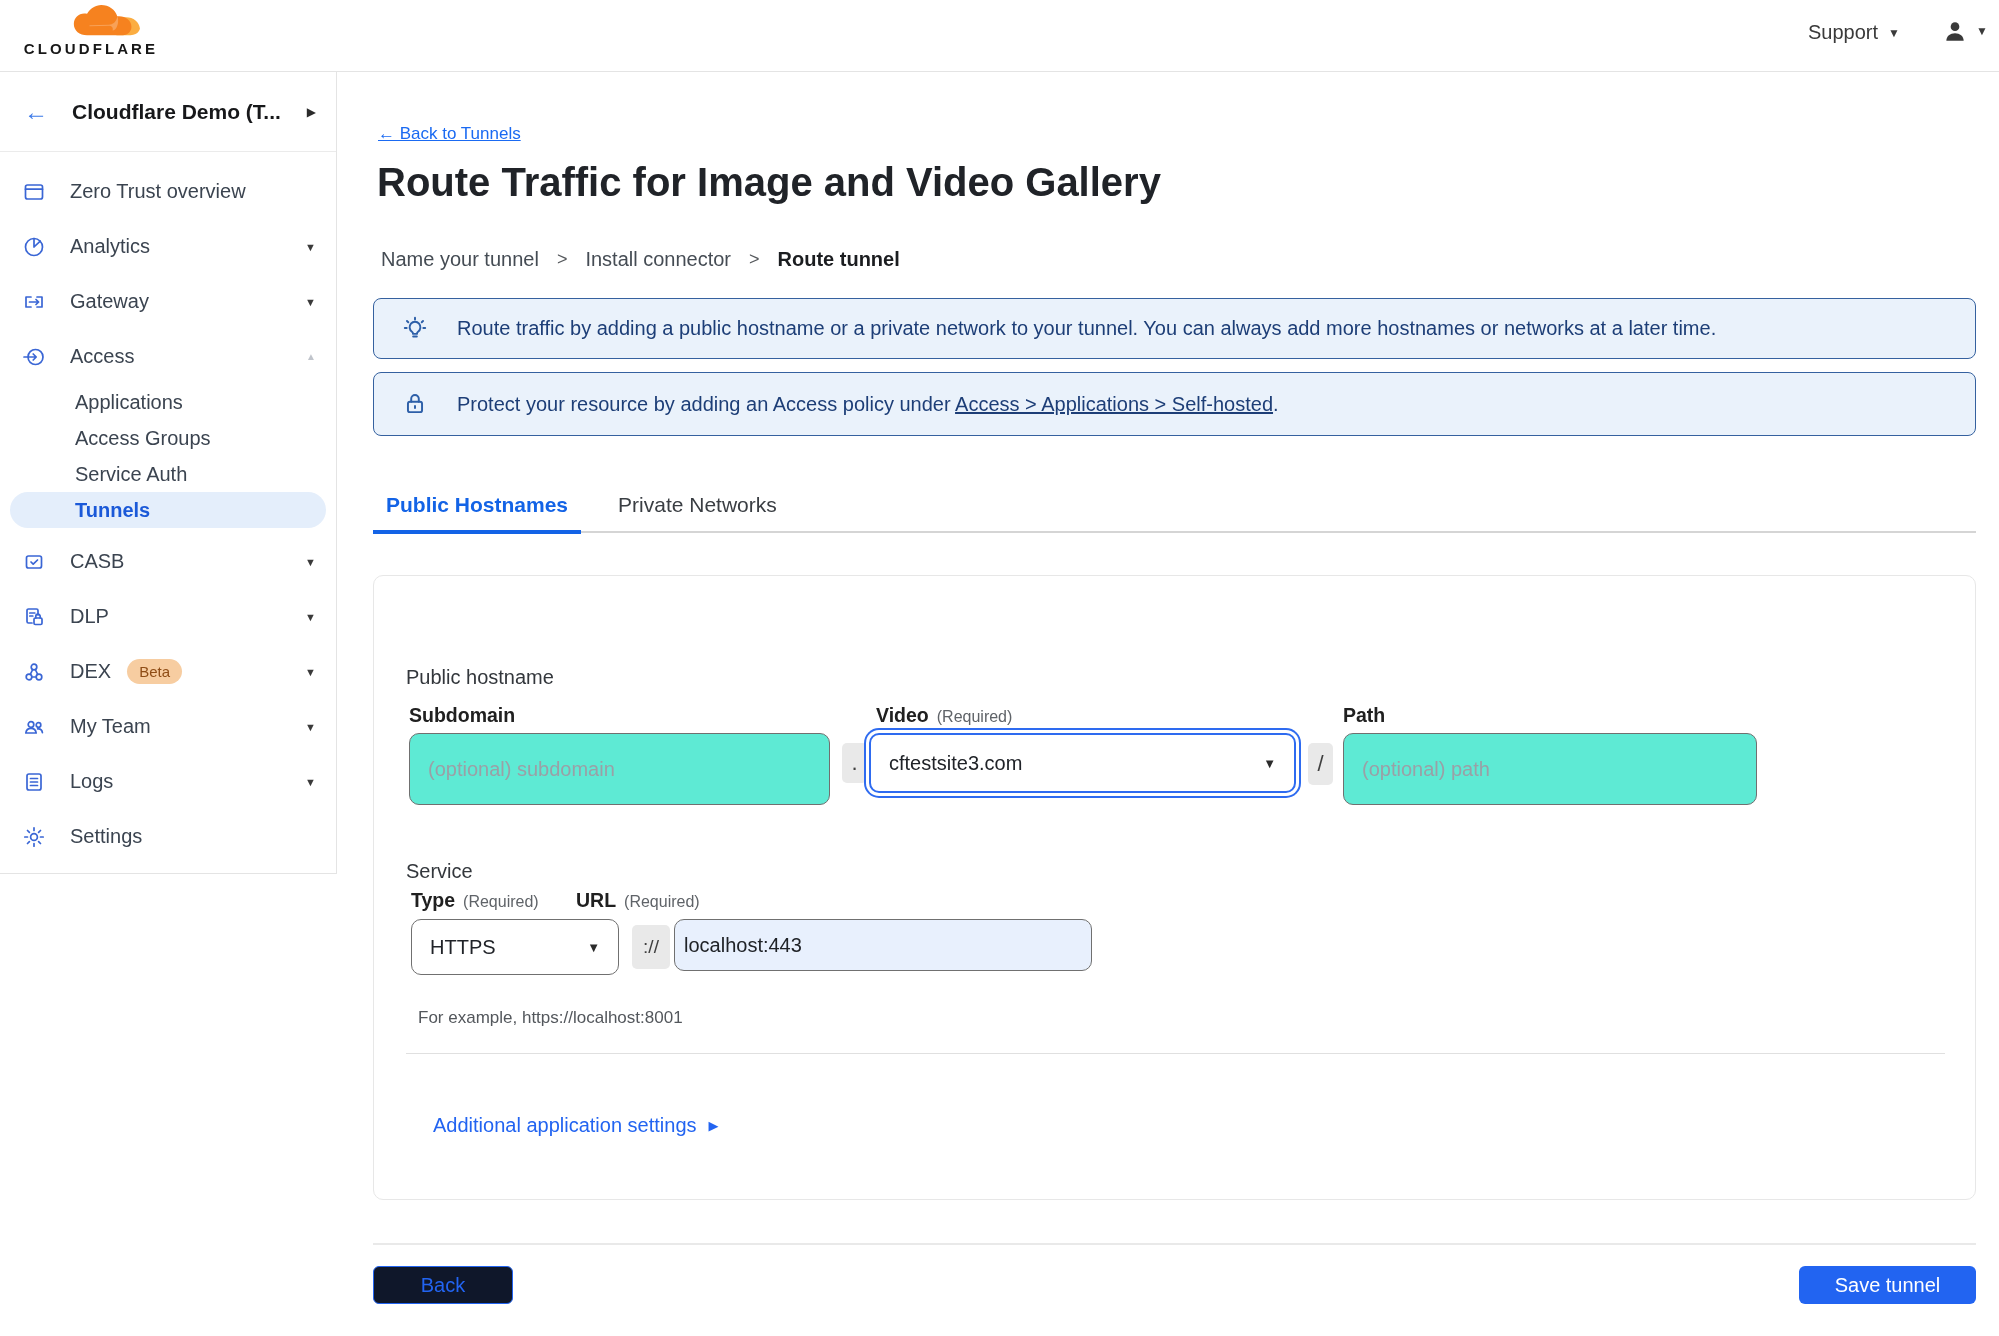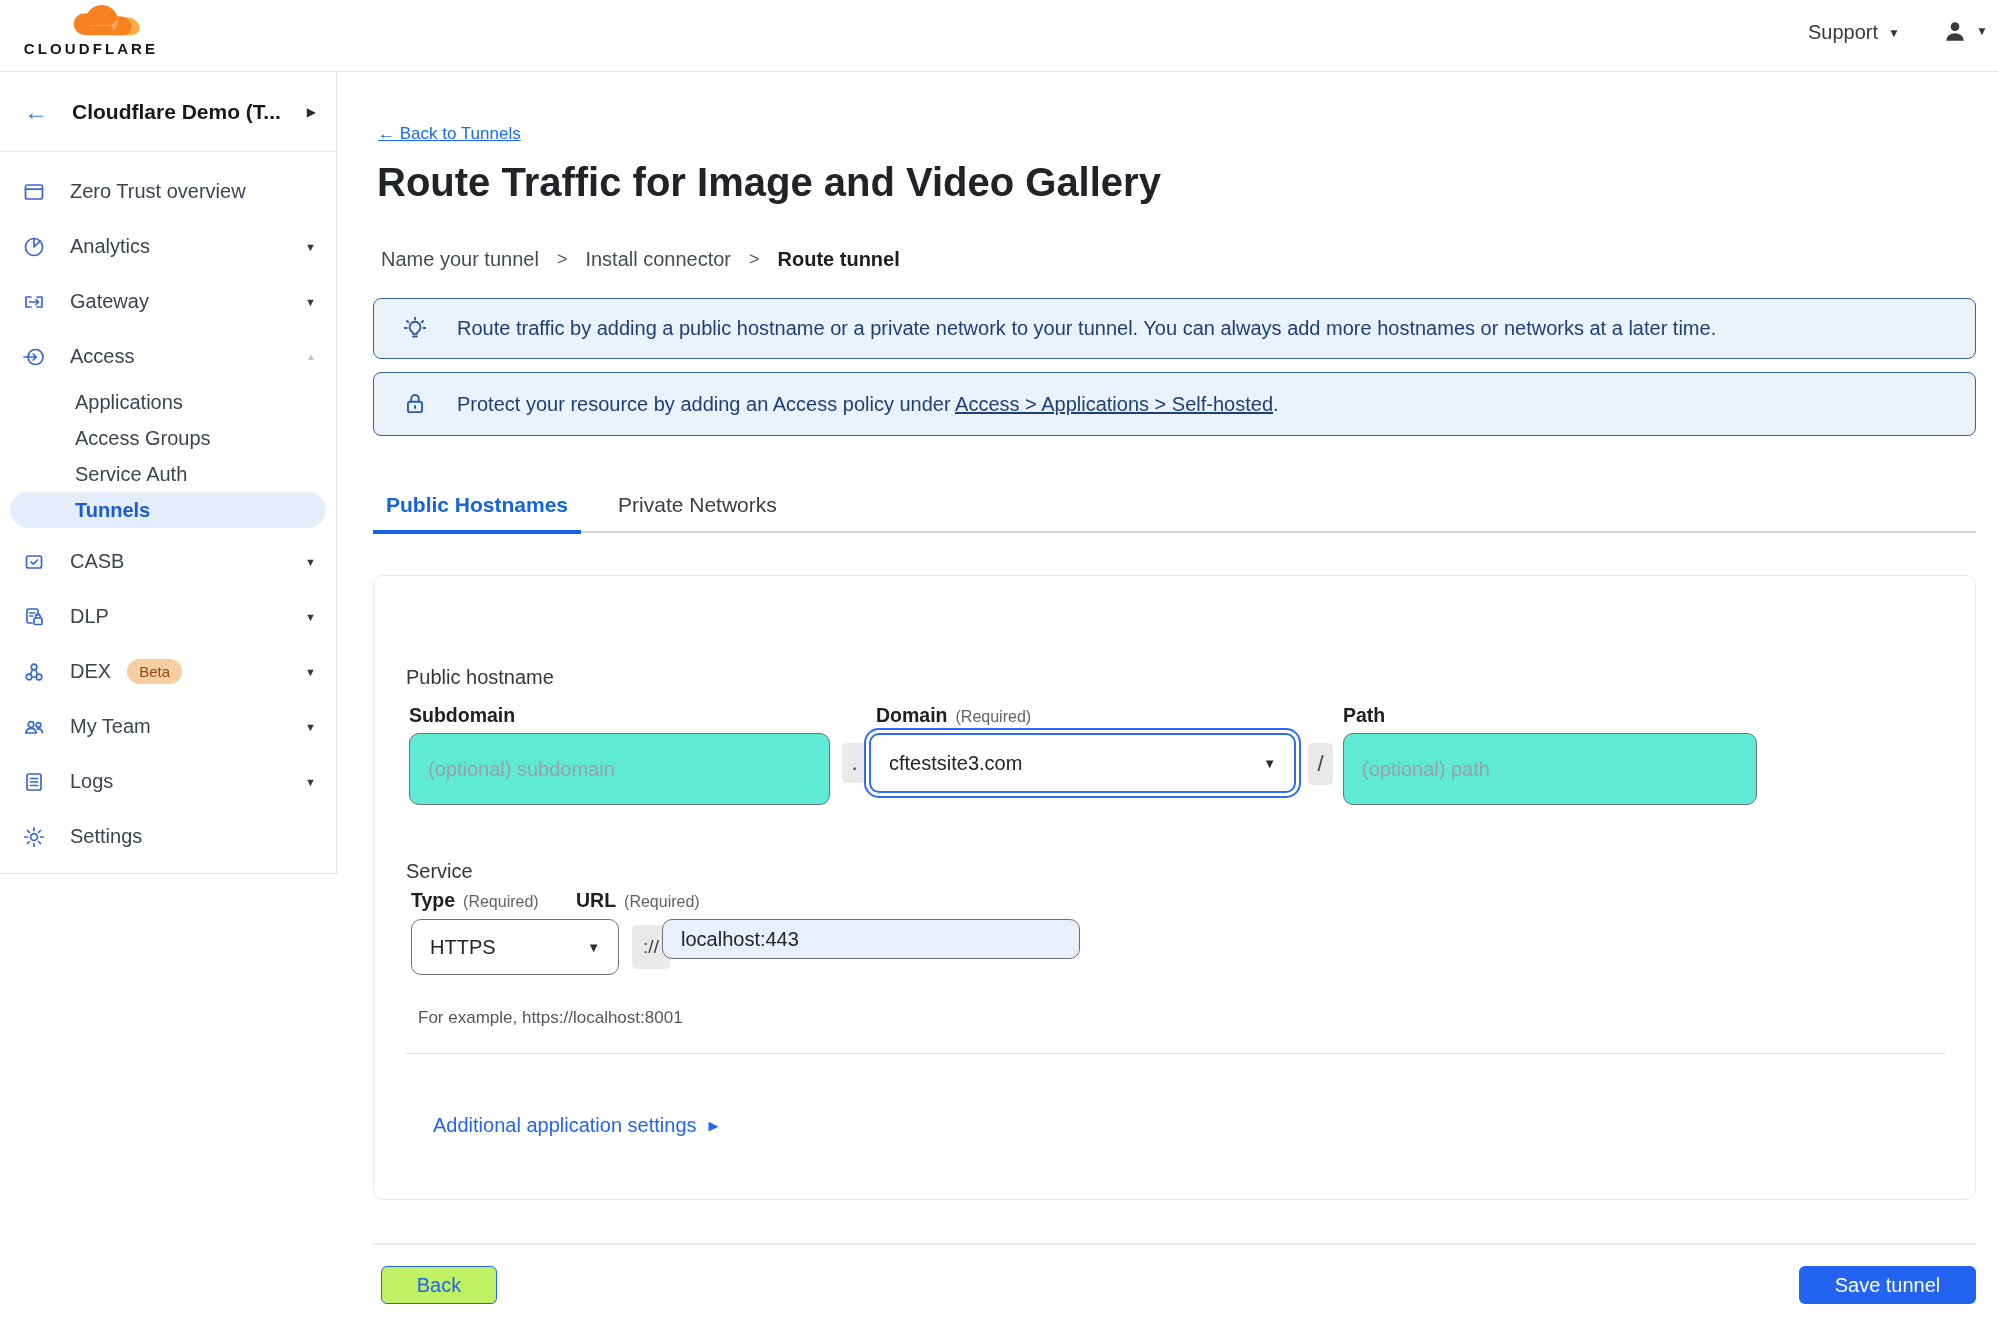--- a/index.html
+++ b/index.html
@@ -67,21 +67,21 @@
   .sel.focused { border:2px solid #2e6bf0; box-shadow:0 0 0 3px #ffffff, 0 0 0 5px #2e6bf0; }
   .sepbox { position:absolute; background:#e9e9e9; color:#3f3f3f; border-radius:5px; display:flex; align-items:center; justify-content:center; font-size:22px; }
   .url-input { background:#e8f0fd; }
   .example { position:absolute; left:44px; top:432px; font-size:17px; color:#53575c; }
   .card-divider { position:absolute; left:32px; top:477px; width:1539px; height:1px; background:#e0e0e0; }
   .additional { position:absolute; left:59px; top:538px; font-size:20px; color:#2264f1; cursor:pointer; display:flex; align-items:center; gap:12px; }
   .additional .tri { font-size:13px; }
 
   .bottom-divider { position:absolute; left:36px; top:1171px; width:1603px; height:2px; background:#e9e9e9; }
   .btn { position:absolute; top:1194px; height:38px; border-radius:6px; font-family:"Liberation Sans", sans-serif; font-size:20px; display:flex; align-items:center; justify-content:center; cursor:pointer; }
-  .btn-back { left:44px; width:116px; background:#bef264; border:1.5px solid #2264f1; color:#2264f1; }
+  .btn-back { left:36px; width:140px; background:#0f172a; border:1.5px solid #2264f1; color:#2264f1; }
   .btn-save { left:1462px; width:177px; background:#2264f1; border:none; color:#fff; }
 
   svg.icn { stroke:#3a66d5; fill:none; stroke-width:1.7; stroke-linecap:round; stroke-linejoin:round; }
   svg.bic { stroke:#2d5fa8; fill:none; stroke-width:1.8; stroke-linecap:round; stroke-linejoin:round; }
 </style>
 </head>
 <body>
 
 <div class="topbar">
   <div class="logo">
@@ -255,21 +255,21 @@
   <div class="tabs">
     <div class="tab active">Public Hostnames</div>
     <div class="tab inactive">Private Networks</div>
   </div>
 
   <div class="card">
 
     <div class="sec-label" style="left:32px; top:90px;">Public hostname</div>
 
     <div class="fld-label" style="left:35px; top:128px;">Subdomain</div>
-    <div class="fld-label" style="left:502px; top:128px;"><span>Domain</span><span class="req">(Required)</span></div>
+    <div class="fld-label" style="left:502px; top:128px;"><span>Video</span><span class="req">(Required)</span></div>
     <div class="fld-label" style="left:969px; top:128px;">Path</div>
 
     <input class="tinput" style="left: 35px; top: 157px; width: 421px;" placeholder="(optional) subdomain">
     <div class="sepbox" style="left:468px; top:167px; width:25px; height:40px;">.</div>
     <div class="sel focused" style="left:495px; top:157px; width:427px;">
       <span>cftestsite3.com</span>
       <span class="sel-caret">▼</span>
     </div>
     <div class="sepbox" style="left:934px; top:167px; width:25px; height:42px;">/</div>
     <input class="tinput" style="left: 969px; top: 157px; width: 414px;" placeholder="(optional) path">
@@ -277,21 +277,21 @@
     <div class="sec-label" style="left:32px; top:284px;">Service</div>
 
     <div class="fld-label" style="left:37px; top:313px;"><span>Type</span><span class="req">(Required)</span></div>
     <div class="fld-label" style="left:202px; top:313px;"><span>URL</span><span class="req">(Required)</span></div>
 
     <div class="sel" style="left:37px; top:343px; width:208px; height:56px;">
       <span>HTTPS</span>
       <span class="sel-caret">▼</span>
     </div>
     <div class="sepbox" style="left:258px; top:349px; width:38px; height:44px; font-size:19px;">://</div>
-    <input class="tinput url-input" style="left: 288px; top: 343px; width: 418px; height: 40px;" value="localhost:443">
+    <input class="tinput url-input" style="left: 300px; top: 343px; width: 418px; height: 52px; padding-left: 9px;" value="localhost:443">
 
     <div class="example">For example, https://localhost:8001</div>
 
     <div class="card-divider"></div>
 
     <div class="additional">
       <span>Additional application settings</span>
       <span class="tri">▶</span>
     </div>
   </div>

